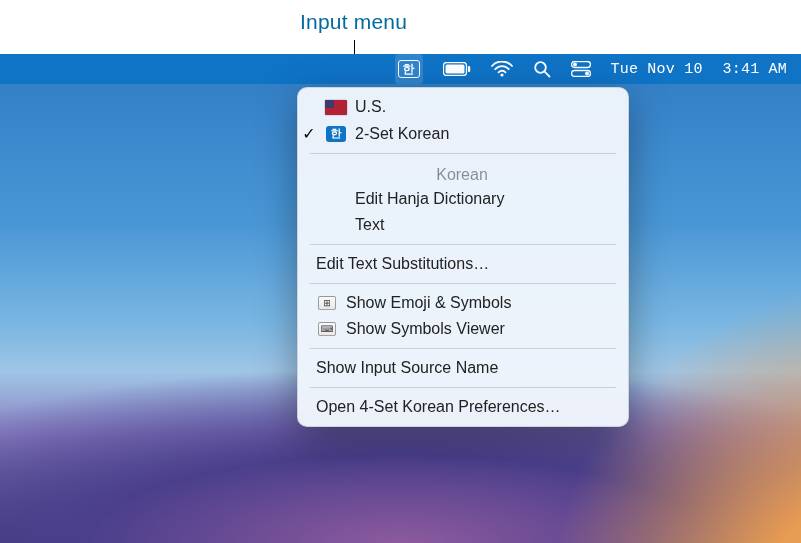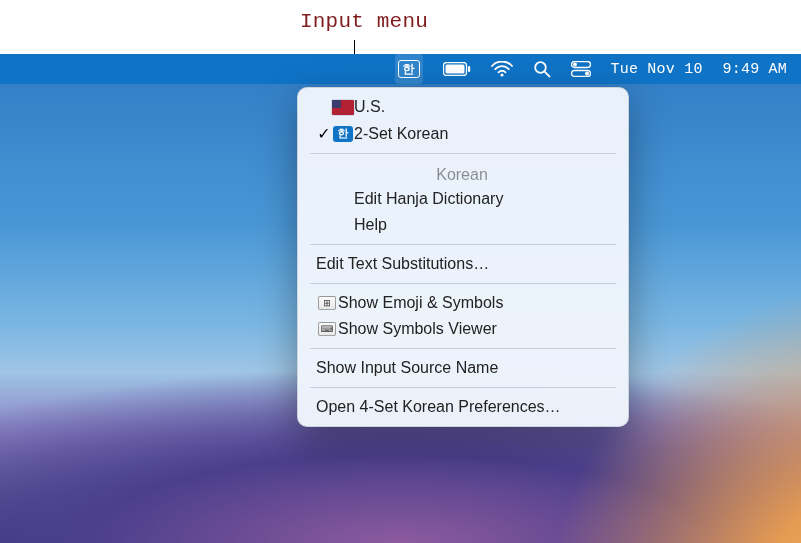--- a/index.html
+++ b/index.html
@@ -15,23 +15,22 @@
   .canvas {
     position: absolute;
     left: 0; top: 0; width: 801px; height: 543px;
   }
   
   .annotation {
     position: absolute;
     top: 10px;
     left: 300px;
     font-size: 21px;
-    color: #7f1d1d;
+    color: #0369a1;
     letter-spacing: 0.2px;
-    font-family: Liberation Mono, monospace;
   }
   .annotation-line {
     position: absolute;
     left: 354px;
     top: 40px;
     width: 1px;
     height: 20px;
     background: #000;
   }
   
@@ -83,21 +82,22 @@
     border: 1px solid rgba(0,0,0,0.12);
     border-radius: 10px;
     box-shadow: 0 14px 40px rgba(0,0,0,0.35), 0 0 0 0.5px rgba(0,0,0,0.05);
     padding: 6px 0 6px 0;
     font-size: 16px;
     color: #222;
   }
   .menu .row {
     display: flex;
     align-items: center;
-    padding: 4px 16px 4px 18px;
+    padding: 4px 16px 4px 3px;
+    gap: 8px;
     min-height: 26px;
     justify-content: center;
   }
   .menu .check-col { width: 16px; display:flex; justify-content:center; color:#000;}
   .menu .icon-col { width: 22px; display:flex; justify-content:center; }
   .menu .label-col { flex: 1; }
   .menu .indent .check-col { visibility:hidden; }
   .menu .indent .icon-col { visibility:hidden; }
   .menu .sep {
     height: 1px;
@@ -180,21 +180,21 @@
   </div>
   <div class="mb-item">
     <svg width="20" height="16" viewBox="0 0 20 16">
           <rect x="0.5" y="0.5" width="19" height="6" rx="3" fill="none" stroke="#fff" stroke-width="1.4"></rect>
           <circle cx="4" cy="3.5" r="2" fill="#fff"></circle>
           <rect x="0.5" y="9.5" width="19" height="6" rx="3" fill="none" stroke="#fff" stroke-width="1.4"></rect>
           <circle cx="16" cy="12.5" r="2" fill="#fff"></circle>
         </svg>
   </div>
   <div class="mb-item datetime">Tue Nov 10</div>
-  <div class="mb-item datetime">9:49 AM</div>
+  <div class="mb-item datetime">3:41 AM</div>
 </div>
 
 <div class="menu">
 
   <div class="row">
     <span class="check-col"></span>
     <span class="icon-col">
           <span class="flag-us"></span>
         </span>
     <span class="label-col">U.S.</span>
@@ -211,21 +211,21 @@
 
   <div class="section-heading">Korean</div>
   <div class="row indent">
     <span class="check-col"></span>
         <span class="icon-col"></span>
     <span class="label-col">Edit Hanja Dictionary</span>
   </div>
   <div class="row indent">
     <span class="check-col"></span>
         <span class="icon-col"></span>
-    <span class="label-col">Help</span>
+    <span class="label-col">Text</span>
   </div>
 
   <div class="sep"></div>
 
   <div class="row no-lead" style="padding-left:18px;">
     <span class="label-col">Edit Text Substitutions…</span>
   </div>
 
   <div class="sep"></div>
 

